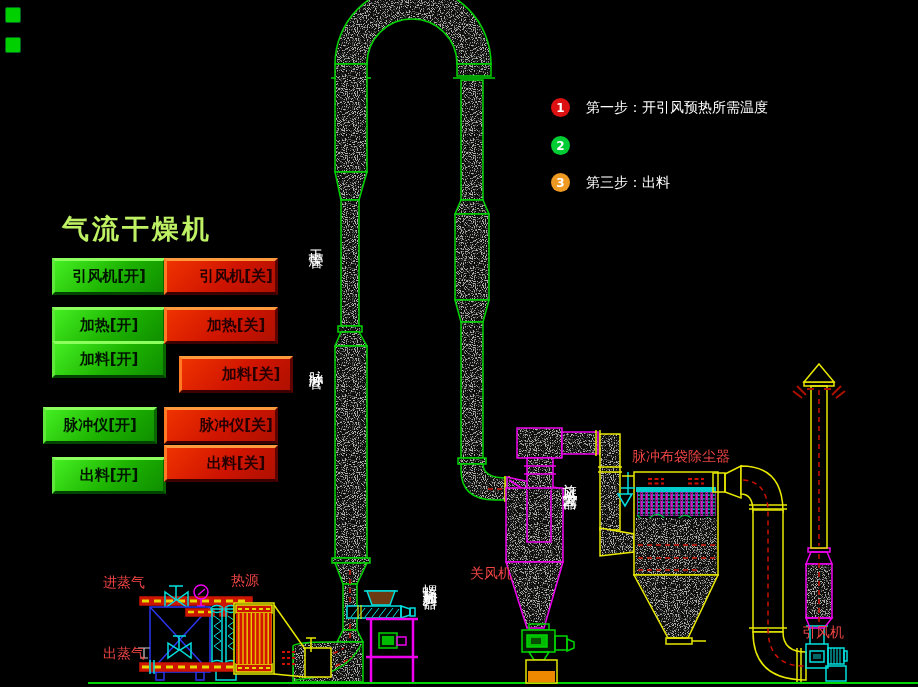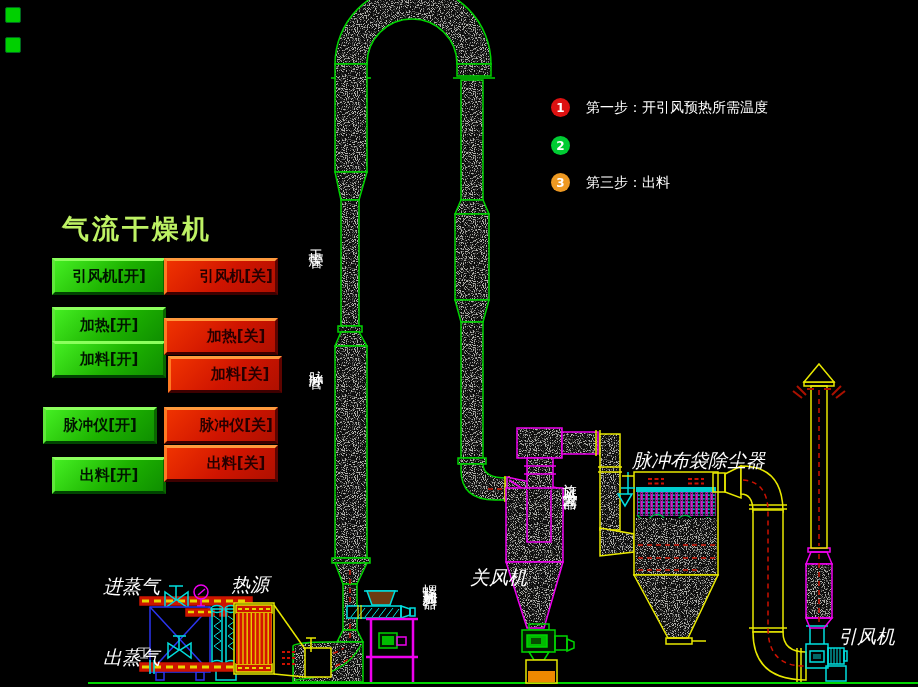--- a/index.html
+++ b/index.html
@@ -12,21 +12,21 @@
   .btn.on{background:linear-gradient(135deg,#44ee22 0%,#1db300 55%,#0f8f00 100%);
        border-top:3px solid #8cff5e;border-left:3px solid #5fe83a;
        border-bottom:3px solid #004400;border-right:3px solid #0a6600;color:#001500;}
   .btn.off{background:linear-gradient(135deg,#f03300 0%,#cf1400 55%,#b01000 100%);
        border-top:3px solid #ff9a3d;border-left:3px solid #ff7a22;
        border-bottom:3px solid #3d0000;border-right:3px solid #5e0400;color:#250000;padding-left:30px;}
   .step{position:absolute;left:551px;display:flex;align-items:center;}
   .badge{width:19px;height:19px;border-radius:50%;display:flex;align-items:center;justify-content:center;
        font-size:12px;font-weight:bold;color:#fff;}
   .steptext{margin-left:16px;font-size:14px;color:#fff;white-space:nowrap;}
-  .lbl{position:absolute;font-size:19px;color:#ffffff;white-space:nowrap;font-style:italic;}
+  .lbl{position:absolute;font-size:14px;color:#ef4444;white-space:nowrap;}
   .vlbl{position:absolute;writing-mode:vertical-rl;text-orientation:upright;
        font-size:15px;color:#fff;letter-spacing:3px;}
   .ind{position:absolute;left:5px;width:14px;height:14px;background:#00d000;
        border:1px solid #00691e;border-radius:2px;}
   svg{position:absolute;left:0;top:0;}
   .sg{stroke:#00d400;} .sm{stroke:#ee00ee;} .sy{stroke:#e8e800;} .sc{stroke:#00dede;}
   .sr{stroke:#cc1100;} .sb{stroke:#2b35ee;} .sw{stroke:#cccccc;} .sr2{stroke:#aa1100;}
   .swave{stroke:#00bb44;}
   .dash{stroke-dasharray:5 4;}
 </style>
@@ -256,22 +256,22 @@
 </svg>
 
 <div id="title" class="abs">气流干燥机</div>
 
 <div class="btn on" style="left:28px;top:258px">引风机[开]</div>
 <div class="btn on" style="left:28px;top:307px">加热[开]</div>
 <div class="btn on" style="left:28px;top:341px">加料[开]</div>
 <div class="btn on" style="left:19px;top:407px">脉冲仪[开]</div>
 <div class="btn on" style="left:28px;top:457px">出料[开]</div>
 <div class="btn off" style="left:140px;top:258px">引风机[关]</div>
-<div class="btn off" style="left:140px;top:318px">加热[关]</div>
-<div class="btn off" style="left:144px;top:356px">加料[关]</div>
+<div class="btn off" style="left:140px;top:307px">加热[关]</div>
+<div class="btn off" style="left:155px;top:356px">加料[关]</div>
 <div class="btn off" style="left:140px;top:407px">脉冲仪[关]</div>
 <div class="btn off" style="left:140px;top:445px">出料[关]</div>
 
 <div class="step" style="top:98px">
   <span class="badge" style="background: rgb(221, 17, 17);">1</span>
   <span class="steptext">第一步：开引风预热所需温度</span>
 </div>
 <div class="step" style="top:136px">
   <span class="badge" style="background: rgb(0, 204, 51);">2</span>
 </div>
@@ -279,16 +279,16 @@
   <span class="badge" style="background: rgb(238, 153, 34);">3</span>
   <span class="steptext">第三步：出料</span>
 </div>
 
 <div class="vlbl" style="left:306px;top:237px">干燥管</div>
 <div class="vlbl" style="left:306px;top:358px">脉冲管</div>
 <div class="vlbl" style="left:420px;top:572px">螺旋加料器</div>
 <div class="vlbl" style="left:560px;top:472px">旋风分离器</div>
 <div class="lbl" style="left:470px;top:565px">关风机</div>
 <div class="lbl" style="left:632px;top:448px">脉冲布袋除尘器</div>
-<div class="lbl" style="left:838px;top:624px">引风机</div>
+<div class="lbl" style="left:802px;top:624px">引风机</div>
 <div class="lbl" style="left:103px;top:574px">进蒸气</div>
 <div class="lbl" style="left:231px;top:572px">热源</div>
 <div class="lbl" style="left:103px;top:645px">出蒸气</div>
 
 </body></html>

